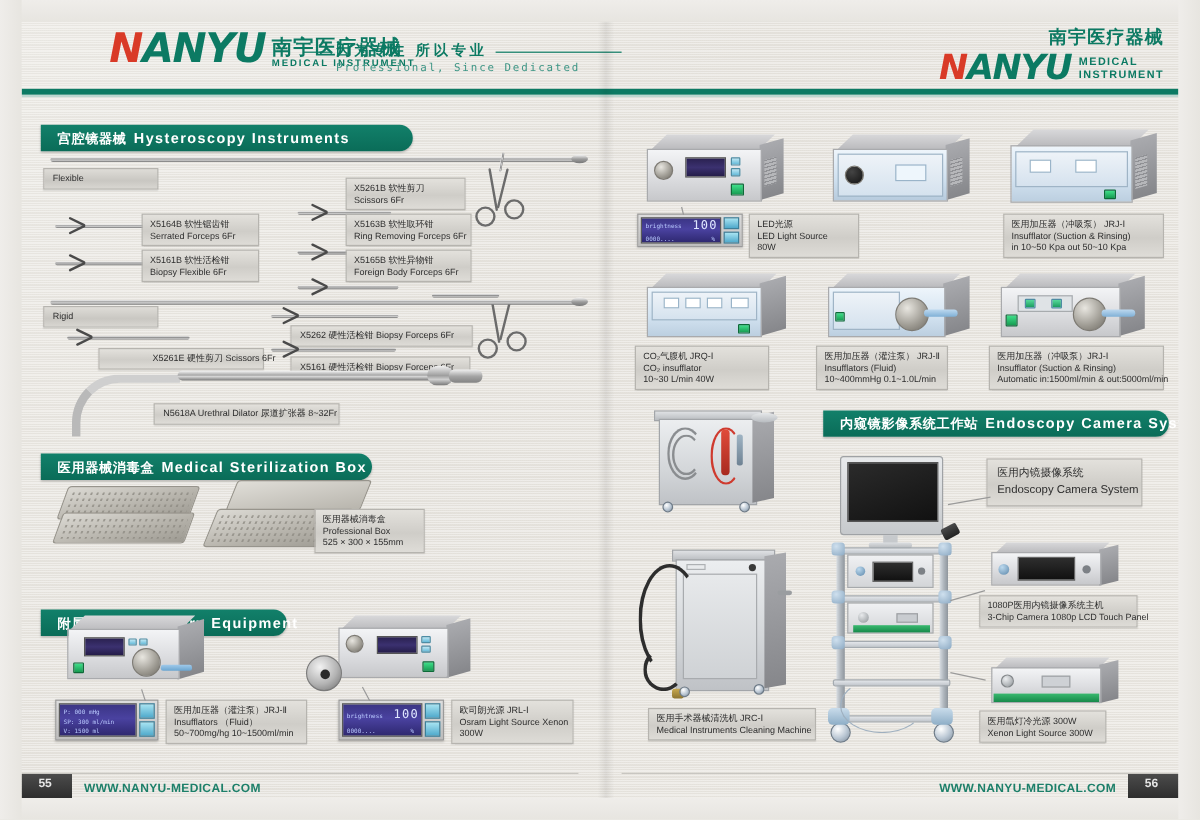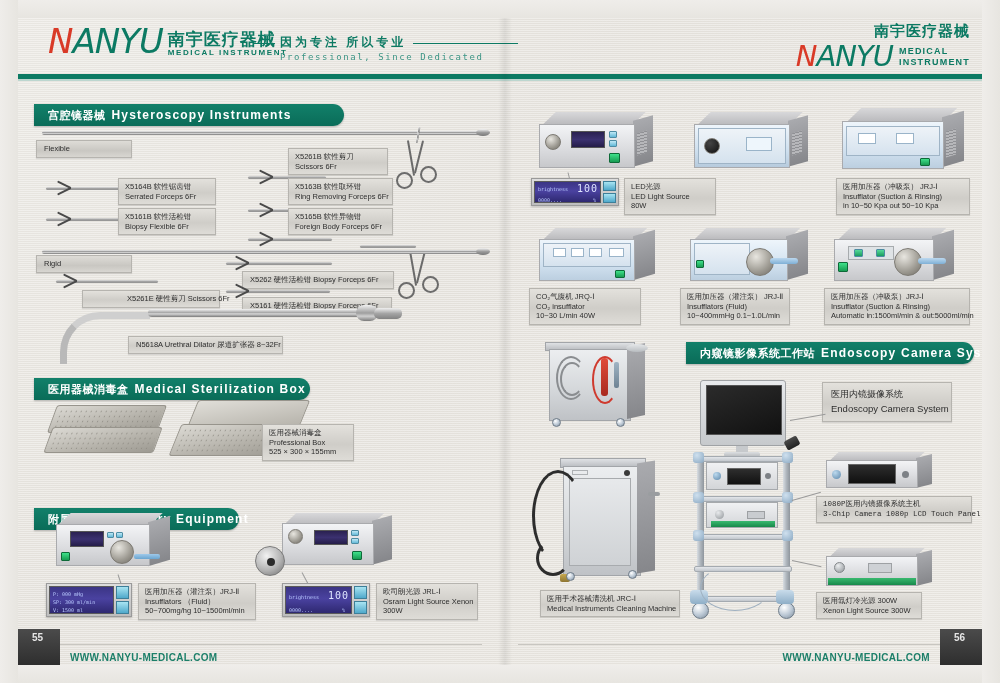--- a/index.html
+++ b/index.html
@@ -40,22 +40,22 @@
     z-index: 4; pointer-events: none;
   }
 
   
   .hdr {
     position: absolute; left: 18px; top: 18px; width: 964px; height: 58px;
   }
   .logo-left { position: absolute; left: 30px; top: 6px; }
   .logo-word {
     font-family: "DejaVu Sans", sans-serif;
-    font-size: 34px; font-weight: normal; font-style: italic;
-    letter-spacing: -1px; line-height: 1;
+    font-size: 34px; font-weight: bold; font-style: italic;
+    letter-spacing: -1px; line-height: 1; margin-left: 43px;
   }
   .ltr-n1 { color: #d93a27; }
   .ltr-rest { color: #0c7a63; }
   .logo-cn {
     font-size: 17px; font-weight: bold; color: #0c7a63; letter-spacing: 1px;
     line-height: 1;
   }
   .logo-sub {
     font-size: 8px; font-weight: bold; color: #0c7a63; letter-spacing: 1.6px;
     line-height: 1.2;
@@ -244,21 +244,21 @@
 
   
   .mach-body { position: absolute; background: linear-gradient(180deg,#eceef0,#d3d6d9 60%,#bfc2c6); border: 1px solid #a2a5a9; }
   .mach-top { position: absolute; background: linear-gradient(180deg,#dfe1e4,#b9bcc0); border: 1px solid #a2a5a9; }
   .hose { position: absolute; border: 3px solid #6f6f6f; border-radius: 50%; background: transparent; }
   .coil { position: absolute; border: 2px solid #8a8d90; border-radius: 50%; }
   .coil-red { position: absolute; border: 2px solid #cf3a2e; border-radius: 50%; }
 
   
   .foot-bar {
-    position: absolute; bottom: 18px; height: 36px;
+    position: absolute; bottom: 18px; height: 20px;
     background: linear-gradient(180deg,#4b4b4b,#2e2e2e);
   }
   .foot-l { left: 18px; width: 42px; }
   .foot-r { right: 18px; width: 42px; }
   .foot-num {
     position: absolute; color: #e6e6e6; font-size: 10px; font-weight: bold;
     top: 3px;
   }
   .foot-url {
     position: absolute; bottom: 20px; font-size: 10px; font-weight: bold;
@@ -704,21 +704,21 @@
   <div class="leader" style="left:790px; top:420px; width:36px; transform: rotate(-10deg);"></div>
 
   <div class="device" style="left:822px; top:452px; width:115px; height:40px;">
     <div class="dev-top" style="left:12px; top:0; width:86px; height:9px;"></div>
     <div class="dev-side" style="left:94px; top:4px; width:16px; height:30px; transform: skewY(-14deg);"></div>
     <div class="dev-front" style="left:4px; top:8px; width:92px; height:28px;"></div>
     <div style="position:absolute; left:26px; top:12px; width:48px; height:20px; background:linear-gradient(180deg,#2e2e2e,#101010); border:1px solid #666;"></div>
     <div style="position:absolute; left:10px; top:18px; width:9px; height:9px; border-radius:50%; background:radial-gradient(circle at 35% 30%,#bcd9ee,#5c87aa);"></div>
     <div style="position:absolute; left:80px; top:19px; width:7px; height:7px; border-radius:50%; background:#7d8186;"></div>
   </div>
-  <div class="cap" style="left:816px; top:496px; width:156px;font-family:Liberation Mono, monospace;">
+  <div class="cap" style="left:816px; top:496px; width:132px;">
     <div class="l1">1080P医用内镜摄像系统主机</div>
     <div class="l2">3-Chip Camera 1080p LCD Touch Panel</div>
   </div>
   <div class="leader" style="left:792px; top:500px; width:30px; transform: rotate(-16deg);"></div>
 
   <div class="device" style="left:822px; top:548px; width:115px; height:42px;">
     <div class="dev-top" style="left:12px; top:0; width:86px; height:9px;"></div>
     <div class="dev-side" style="left:94px; top:4px; width:16px; height:32px; transform: skewY(-14deg);"></div>
     <div class="dev-front" style="left:4px; top:8px; width:92px; height:30px;"></div>
     <div style="position:absolute; left:6px; top:30px; width:88px; height:7px; background:linear-gradient(180deg,#39b96f,#17894a);"></div>

